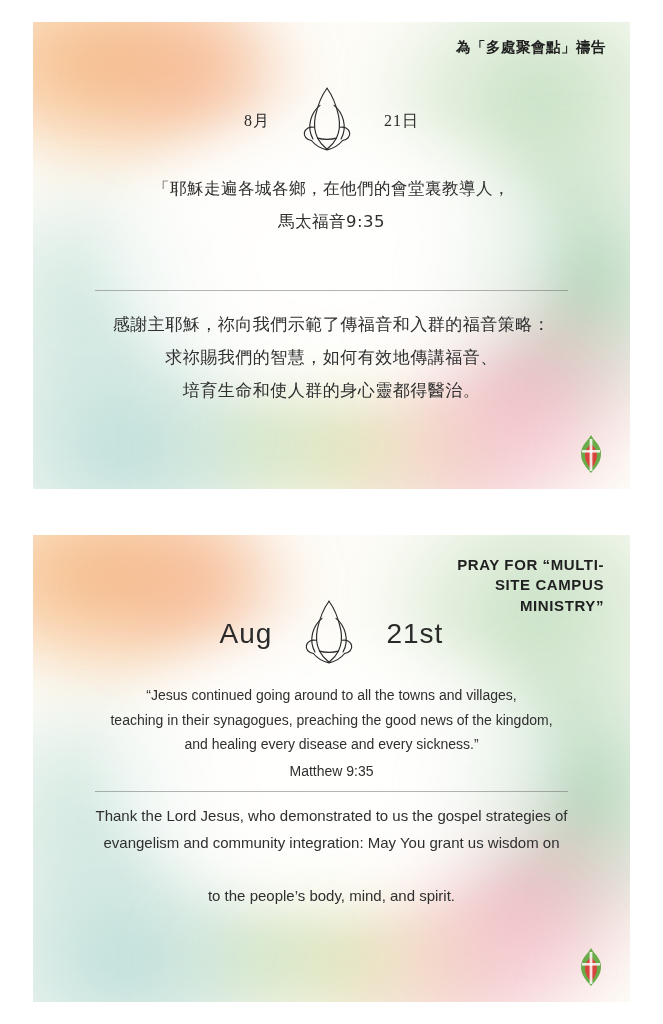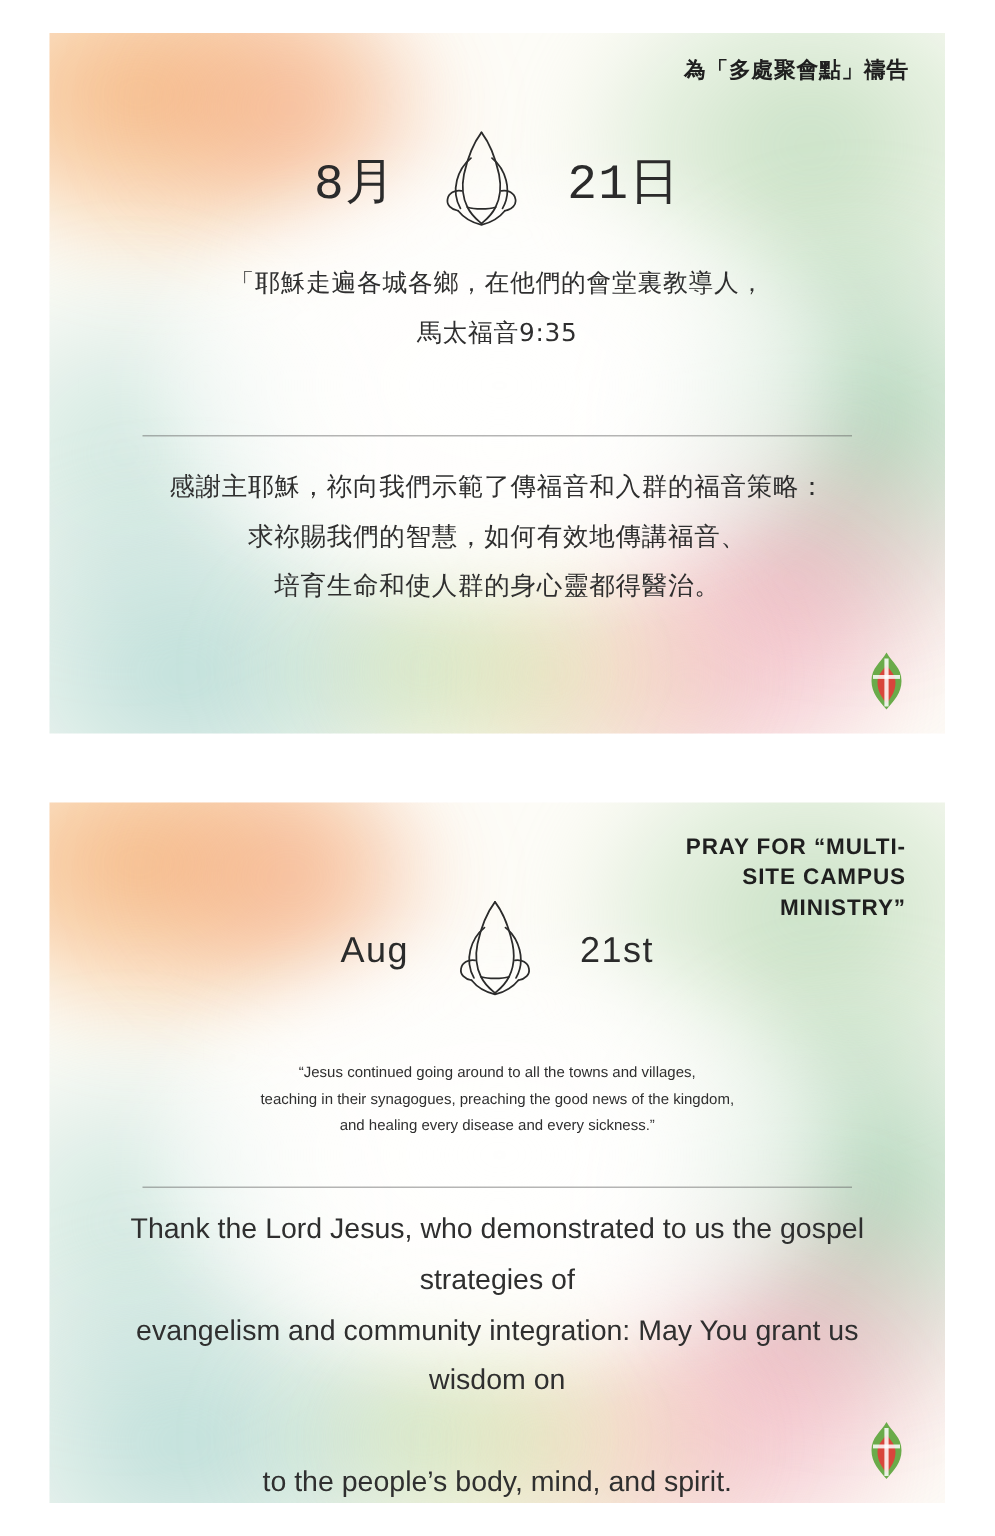--- a/index.html
+++ b/index.html
@@ -117,58 +117,58 @@
     position: absolute;
     top: 60px;
     left: 0;
     width: 100%;
     display: flex;
     align-items: center;
     justify-content: center;
     gap: 18px;
   }
   .date-part {
-    font-size: 33px;
+    font-size: 16px;
     color: #2b2b2b;
     letter-spacing: 1px;
-    font-family: Liberation Mono, monospace;
+    font-family: Liberation Serif, serif;
     font-weight: 400;
   }
-  #card-en .date-part { font-family: "Liberation Sans", sans-serif; font-size: 24px; }
+  #card-en .date-part { font-family: "Liberation Sans", sans-serif; font-size: 28px; }
   .hands-icon { width: 78px; height: 78px; display: block; }
 
   .verse {
     position: absolute;
     left: 0; width: 100%;
     text-align: center;
     line-height: 1.85;
   }
   #card-zh .verse { top: 152px; font-size: 16.5px; font-family: "DejaVu Sans", sans-serif; letter-spacing: 0.5px; }
-  #card-en .verse { top: 148px; font-size: 10px; line-height: 1.75; margin-top: 24px; }
+  #card-en .verse { top: 148px; font-size: 14px; line-height: 1.75; }
 
   .verse-ref { display: block; margin-top: 2px; }
 
   .rule {
     position: absolute;
     left: 62px;
     width: 473px;
     height: 1px;
     background: rgba(90,90,90,0.45);
   }
   #card-zh .rule { top: 268px; }
   #card-en .rule { top: 256px; }
 
   .prayer {
     position: absolute;
     left: 0; width: 100%;
     text-align: center;
     line-height: 1.95;
   }
   #card-zh .prayer { top: 286px; font-size: 17px; font-family: Liberation Serif, serif; letter-spacing: 0.5px; }
-  #card-en .prayer { top: 268px; font-size: 19px; line-height: 1.78; padding: 0 52px; box-sizing: border-box; }
+  #card-en .prayer { top: 268px; font-size: 15px; line-height: 1.78; padding: 0 52px; box-sizing: border-box; }
 
   .logo {
     position: absolute;
     right: 22px;
     bottom: 14px;
     width: 34px;
     height: 42px;
   }
 </style>
 </head>
@@ -266,20 +266,21 @@
             <path d="M38 72 C44 74 56 74 62 72"></path>
           </svg>
         </span>
         <span class="date-part">21st</span>
       </div>
 
       <div class="verse">
         <span>“Jesus continued going around to all the towns and villages,</span><br>
         <span>teaching in their synagogues, preaching the good news of the kingdom,</span><br>
         <span>and healing every disease and every sickness.”</span>
+        <span class="verse-ref">Matthew 9:35</span>
       </div>
 
       <div class="rule"></div>
 
       <div class="prayer">
         <span>Thank the Lord Jesus, who demonstrated to us the gospel strategies of</span><br>
         <span>evangelism and community integration: May You grant us wisdom on</span><br>
         <br>
         <span>to the people’s body, mind, and spirit.</span>
       </div>

